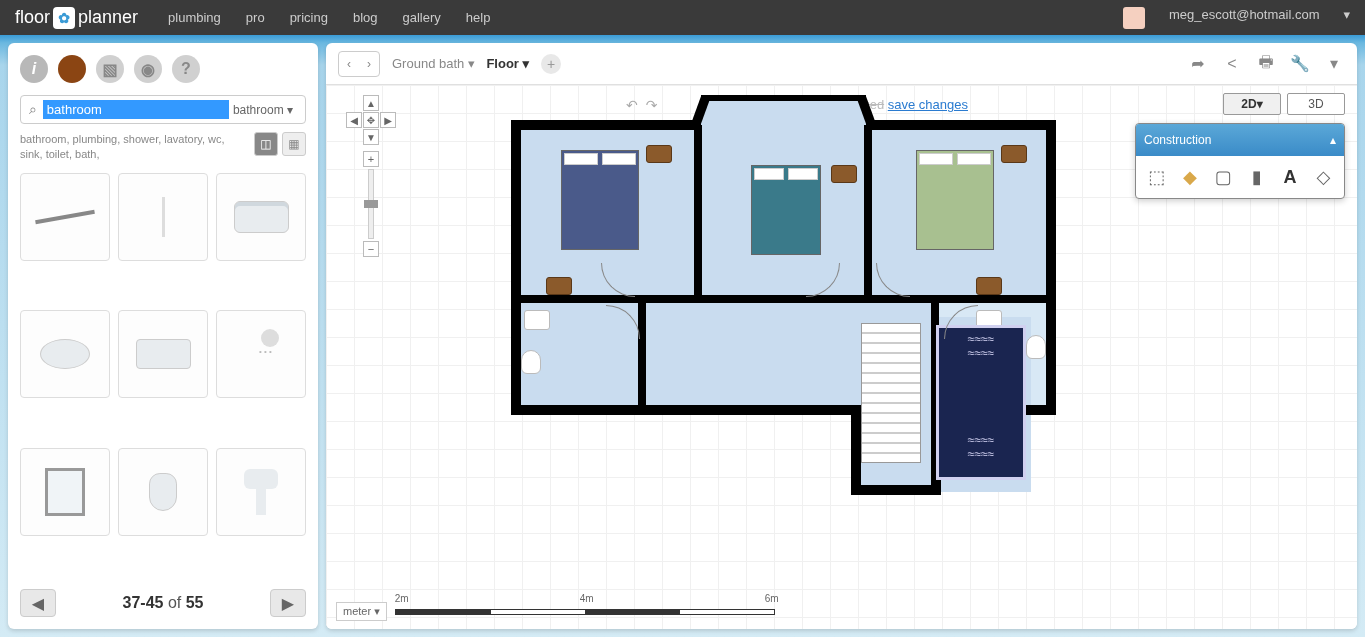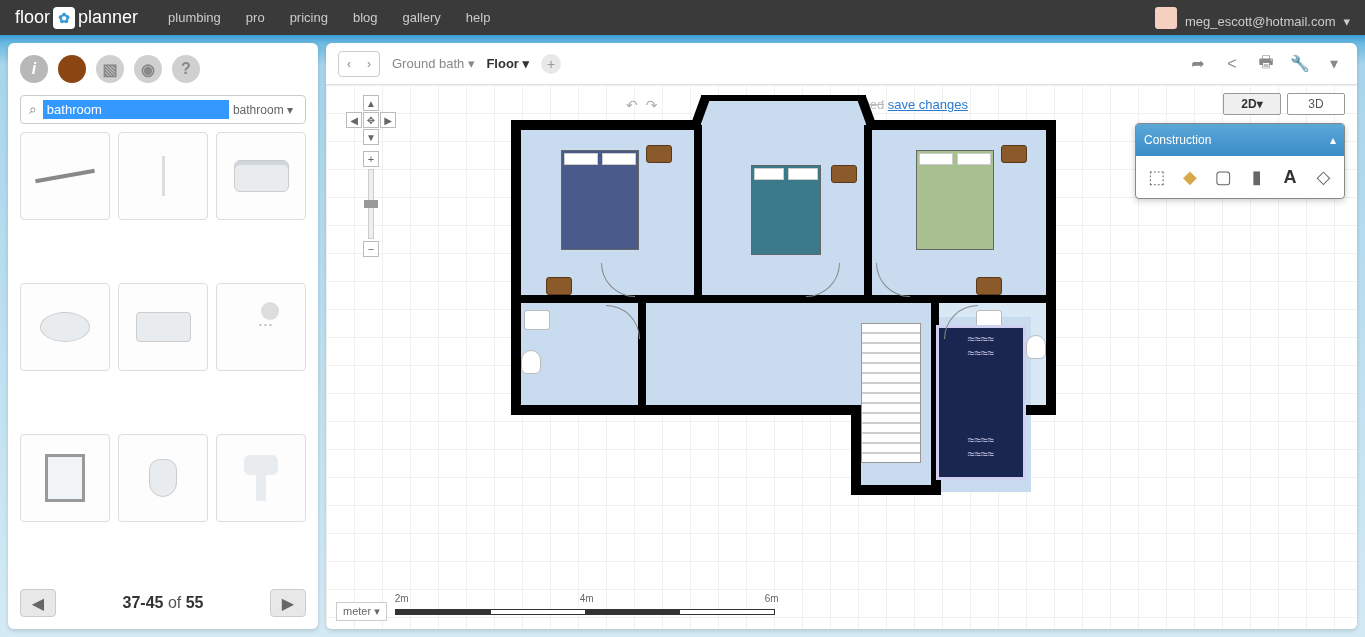--- a/index.html
+++ b/index.html
@@ -3,21 +3,21 @@
 <meta charset="utf-8">
 <style>
 *{margin:0;padding:0;box-sizing:border-box;font-family:Arial,Helvetica,sans-serif}
 body{width:1365px;height:637px;overflow:hidden;background:#fff}
 .topnav{height:35px;background:#3a3a3a;display:flex;align-items:center;padding:0 15px;color:#ccc;font-size:13px}
 .logo{display:flex;align-items:center;margin-right:30px}
 .logo-text{font-size:18px;color:#fff}
 .logo-icon{width:22px;height:22px;background:#fff;border-radius:4px;margin:0 3px;display:flex;align-items:center;justify-content:center;color:#3a9bd6;font-size:14px;font-weight:bold}
 .nav-item{margin-right:25px;cursor:pointer}
 .nav-spacer{flex:1}
-.user-area{display:flex;align-items:flex-end;gap:8px;cursor:pointer}
+.user-area{display:flex;align-items:flex-start;gap:24px;cursor:pointer}
 .avatar{width:22px;height:22px;background:#f5d0c0;border-radius:3px}
 .main-wrap{height:602px;background:linear-gradient(to bottom,#3a9bd6 0,#6bb8e0 8px,#a8d5ec 30px,#d4ebf5 100%);padding:8px;display:flex;gap:8px}
 .left-panel{width:310px;background:#fff;border-radius:6px;box-shadow:0 2px 4px rgba(0,0,0,0.15);display:flex;flex-direction:column;padding:12px}
 .top-icons{display:flex;gap:10px;margin-bottom:12px;align-items:center}
 .top-icon{width:28px;height:28px;border-radius:14px;background:#d0d0d0;cursor:pointer;display:flex;align-items:center;justify-content:center;color:#888;font-size:16px;font-weight:bold}
 .top-icon.info{background:#b8b8b8;color:#fff;font-style:italic}
 .top-icon.chair{background:#8b4513}
 .search-row{display:flex;align-items:center;border:1px solid #ccc;border-radius:4px;padding:4px 8px;margin-bottom:8px}
 .search-icon{color:#888;margin-right:6px;font-size:14px}
 .search-input{flex:1;border:none;outline:none;font-size:13px;background:#3399ff;color:#fff;padding:2px 4px}
@@ -126,20 +126,27 @@
       <div class="top-icon chair"></div>
       <div class="top-icon">▧</div>
       <div class="top-icon">◉</div>
       <div class="top-icon">?</div>
     </div>
     <div class="search-row">
       <span class="search-icon">⌕</span>
       <input class="search-input" value="bathroom" style="">
       <span class="category-dropdown"><span>bathroom</span> ▾</span>
     </div>
+    <div class="tags-row">
+      <span style="flex:1">bathroom, plumbing, shower, lavatory, wc, sink, toilet, bath,</span>
+      <div class="view-toggle">
+        <div class="view-btn active">◫</div>
+        <div class="view-btn">▦</div>
+      </div>
+    </div>
     <div class="items-grid">
       <div class="item-card">
           <div class="item-visual">
             <div class="drain"></div>
           </div>
         </div>
       <div class="item-card">
           <div class="item-visual" style="display:flex;align-items:center;justify-content:center">
             <div style="width:3px;height:40px;background:#ddd"></div>
           </div>

